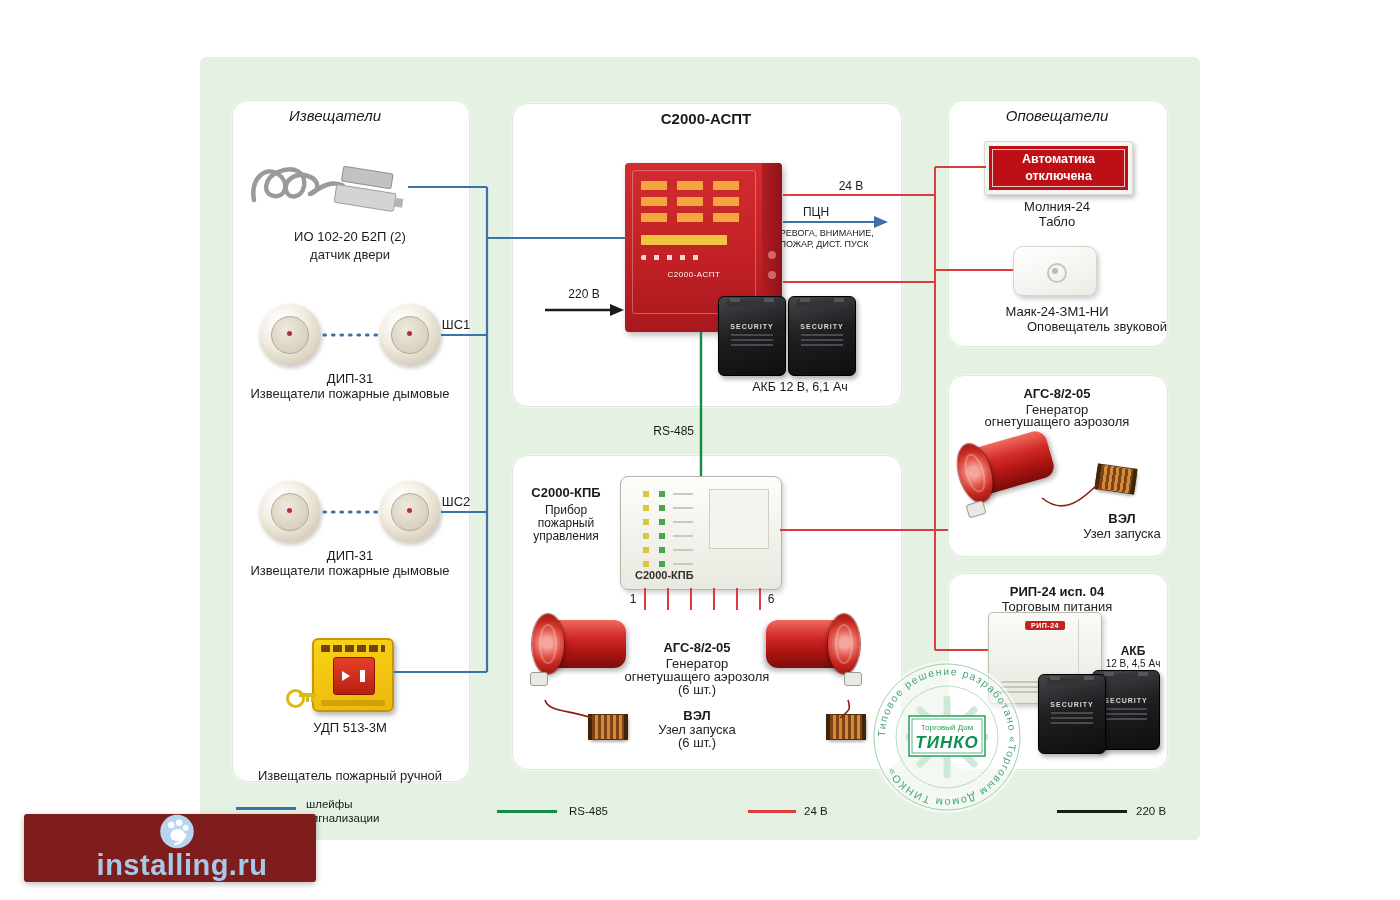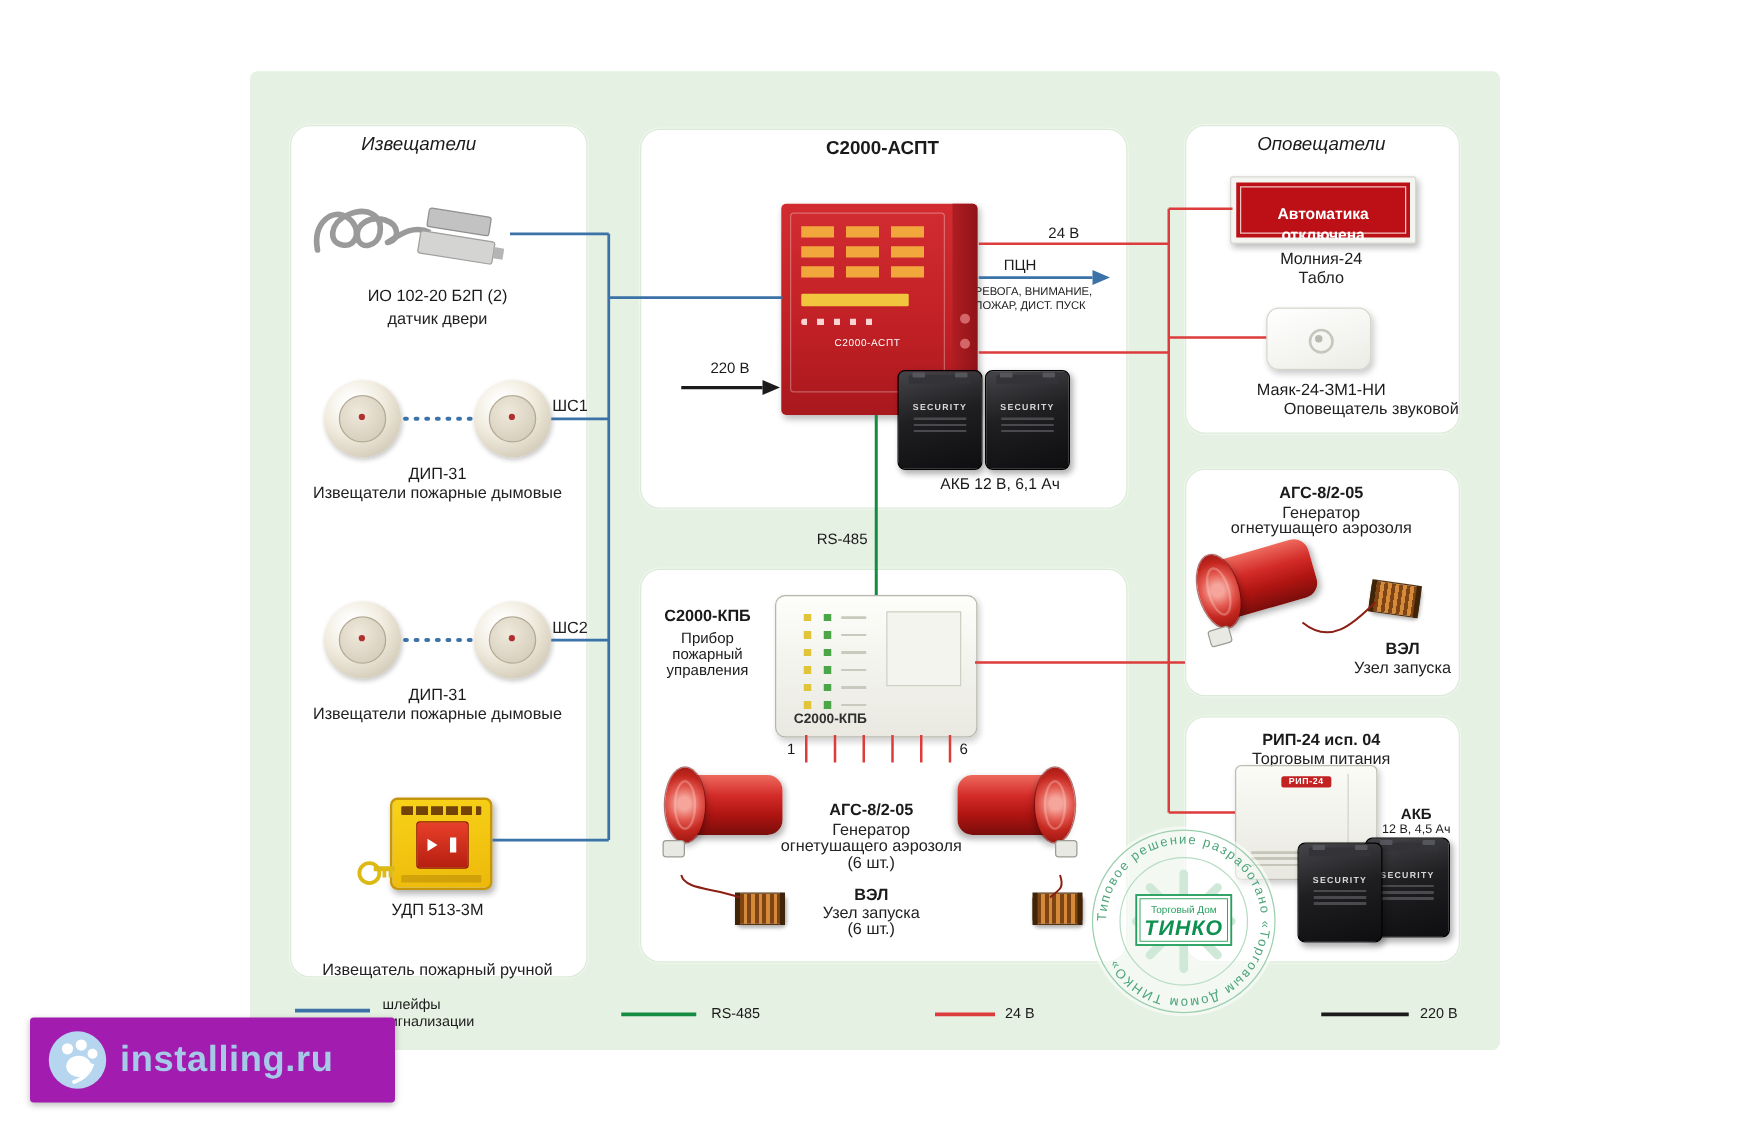--- a/index.html
+++ b/index.html
@@ -79,40 +79,40 @@
   .ags-face::after{content:'';position:absolute;left:7px;right:7px;top:10px;bottom:10px;border-radius:50%;border:2px solid rgba(255,230,220,.3);}
   .ags-nozzle{position:absolute;left:2px;top:68px;width:16px;height:12px;background:#e9e9e3;border:1px solid #9c9c94;border-radius:3px;}
   .coil{position:absolute;width:38px;height:24px;border-radius:5px;border:1px solid #59330e;
        background:repeating-linear-gradient(90deg,#d58a3a 0 3px,#7e4413 3px 6px);box-shadow:1px 2px 3px rgba(0,0,0,.3);}
   .coil::before,.coil::after{content:'';position:absolute;top:-1px;bottom:-1px;width:4px;background:#3f2408;}
   .coil::before{left:-1px}.coil::after{right:-1px}
   
   .tablo-frame{width:147px;height:52px;background:#f4f4f1;border:1px solid #d8d8d2;border-radius:2px;box-shadow:2px 3px 5px rgba(0,0,0,.25);}
   .tablo-red{position:absolute;left:4px;right:4px;top:4px;bottom:4px;background:#bd1016;}
   .tablo-inner{position:absolute;left:3px;right:3px;top:3px;bottom:3px;border:1px solid rgba(255,255,255,.75);
-       color:#fff;font-weight:bold;font-size:12.5px;text-align:center;line-height:17px;padding-top:13px;}
+       color:#fff;font-weight:bold;font-size:12.5px;text-align:center;line-height:17px;padding-top:1px;}
   
   .mayak{width:82px;height:48px;border-radius:10px;border:1px solid #d4d4cb;
        background:linear-gradient(160deg,#ffffff,#ecece6);box-shadow:2px 3px 5px rgba(0,0,0,.2);}
   .mayak::before{content:'';position:absolute;left:50%;top:50%;width:16px;height:16px;margin:-8px 0 0 -8px;border:2px solid #c6c6bc;border-radius:50%;}
   .mayak::after{content:'';position:absolute;left:50%;top:50%;width:6px;height:6px;margin:-3px 0 0 -3px;background:#b9b9af;border-radius:50%;}
   
   .rip-dev{width:112px;height:90px;border-radius:5px;border:1px solid #bdbdb2;
        background:linear-gradient(180deg,#fbfbf7,#e8e8e0);box-shadow:2px 3px 5px rgba(0,0,0,.2);}
   .rip-dev::after{content:'';position:absolute;right:22px;top:6px;bottom:6px;width:1px;background:#d2d2c8;}
   .rip-tag{position:absolute;left:50%;transform:translateX(-50%);top:8px;background:#c22222;color:#fff;
        font-size:7px;font-weight:bold;padding:1px 6px;border-radius:2px;letter-spacing:.5px;white-space:nowrap;}
   .rip-vents{position:absolute;left:12px;bottom:8px;width:40px;height:14px;
        background:repeating-linear-gradient(180deg,#c5c5ba 0 2px,rgba(0,0,0,0) 2px 5px);}
   
   .leg-line{position:absolute;height:3px;}
   .leg-lbl{position:absolute;font-size:11.5px;line-height:14px;color:#1b1b1b;}
   
-  .wm{position:absolute;left:24px;top:814px;width:292px;height:68px;background:#a21caf;border-radius:3px;
-      box-shadow:0 2px 6px rgba(0,0,0,.28);display:flex;align-items:center;padding-left:14px;box-sizing:border-box;}
+  .wm{position:absolute;left:24px;top:814px;width:292px;height:68px;background:#7f1d1d;border-radius:3px;
+      box-shadow:0 2px 6px rgba(0,0,0,.28);display:flex;align-items:center;padding-left:14px;box-sizing:border-box;flex-direction:column;}
   .wm-text{font-size:29px;font-weight:bold;color:#a6c9e8;margin-left:10px;letter-spacing:.5px;}
 </style>
 </head>
 <body>
 
 <div id="root">
 
   <div class="canvas"></div>
 
   <div class="panel" style="left:232px;top:100px;width:236px;height:680px"></div>

